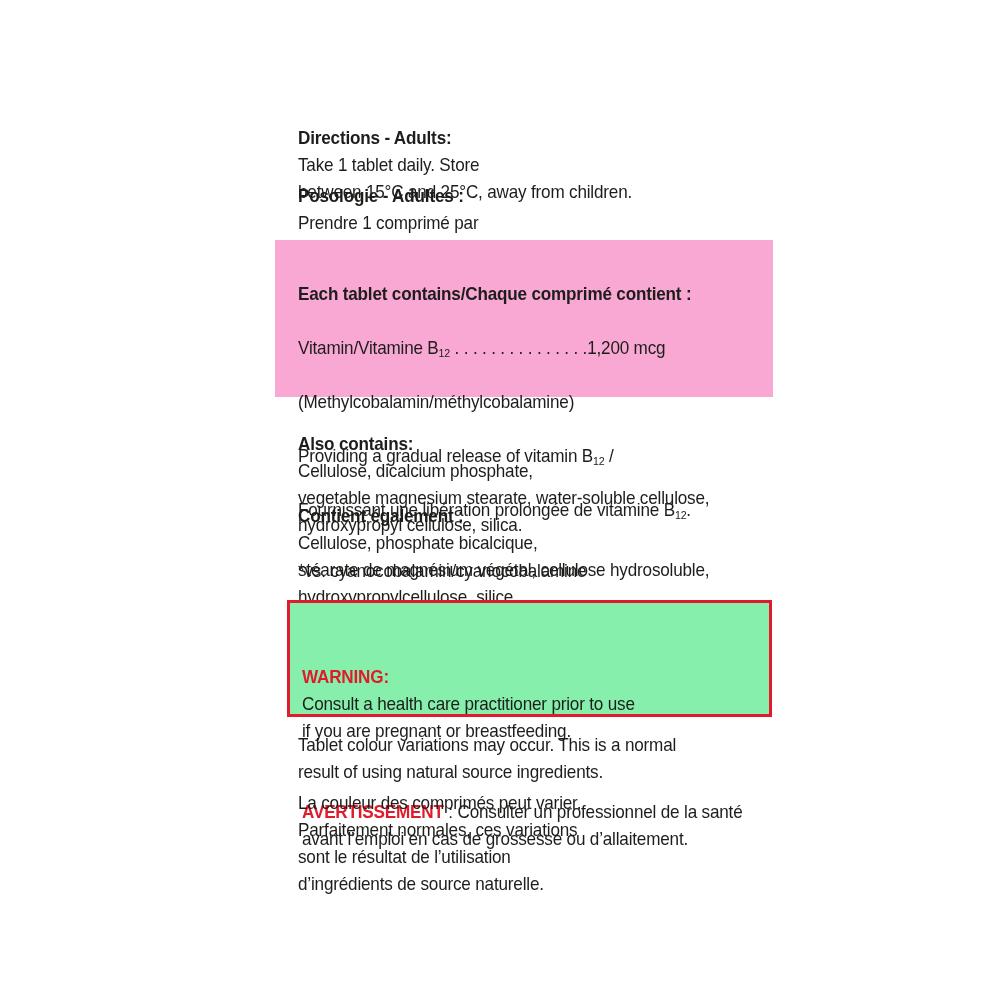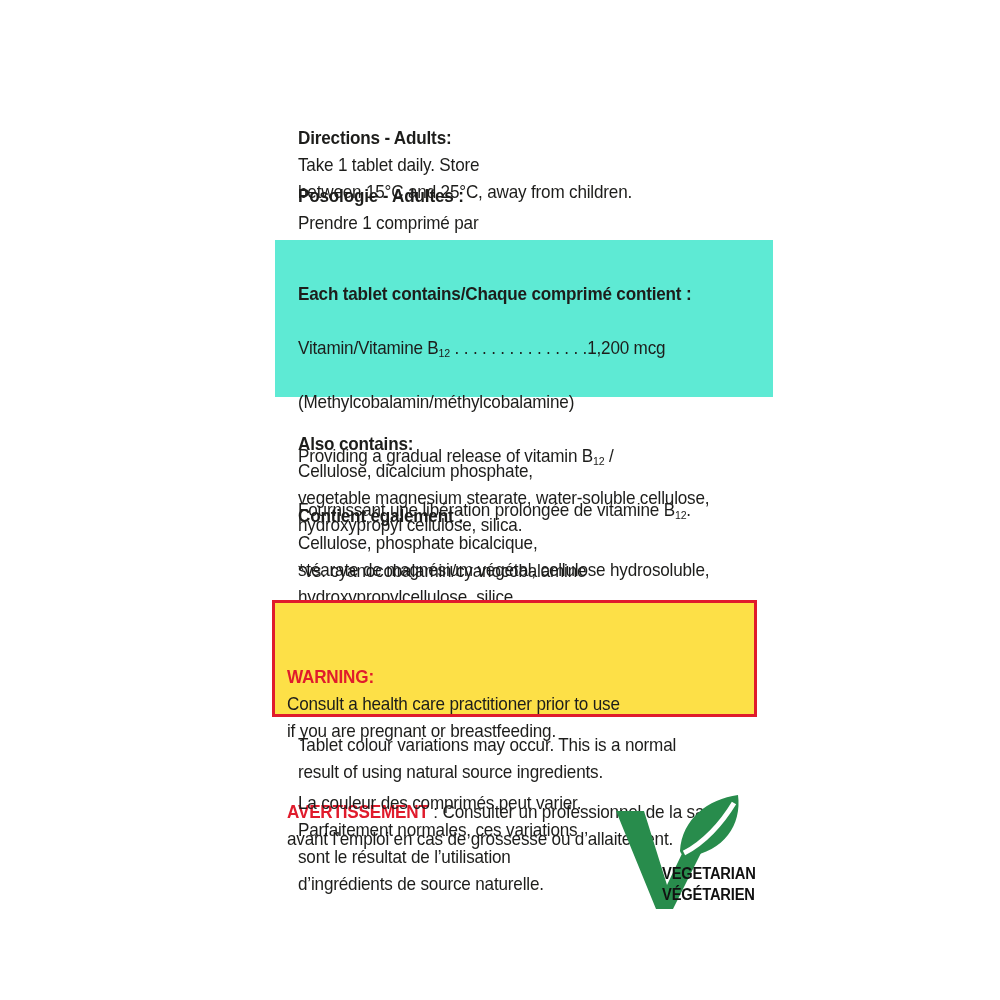--- a/index.html
+++ b/index.html
@@ -15,26 +15,26 @@
     width:515px;
     transform:scaleX(0.9); transform-origin:0 0;
   }
   .txt strong { font-weight:bold; }
   sub {
     font-size:0.62em; line-height:0;
     vertical-align:baseline; position:relative; top:0.28em;
   }
   .green-box {
     position:absolute; left:275px; top:240px; width:498px; height:157px;
-    background:#5eead4;
+    background:#f9a8d4;
   }
   .green-box .txt { left:23px; top:13px; }
   .warning-box {
-    position:absolute; left:272px; top:600px; width:479px; height:111px;
-    border:3px solid #e01b2c; background:#fde047;
+    position:absolute; left:287px; top:600px; width:479px; height:111px;
+    border:3px solid #e01b2c; background:#86efac;
   }
   .warning-box .txt { left:12px; top:6px; }
   .red { color:#e01b2c; font-weight:bold; }
   .logo {
     position:absolute; left:616px; top:795px; width:170px; height:125px;
   }
   .logo svg { position:absolute; left:0; top:0; }
   .logo-labels {
     position:absolute; left:46px; top:68px;
     font-size:16px; font-weight:bold; line-height:21px;
@@ -102,25 +102,14 @@
   </div>
 
   <div class="txt" style="left:298px; top:731px;">Tablet colour variations may occur. This is a normal
 result of using natural source ingredients.</div>
 
   <div class="txt" style="left:298px; top:789px; width:360px;">La couleur des comprimés peut varier.
 Parfaitement normales, ces variations
 sont le résultat de l’utilisation
 d’ingrédients de source naturelle.</div>
 
-  <div class="logo">
-    <svg width="140" height="122" viewBox="0 0 140 122">
-      <path d="M0,16 L28,16 L51,90 L73,44 L87,54 L57,114 L40,114 Z" fill="#288c4c"></path>
-      <path d="M64,56 C66,24 92,4 122,0 C126,30 108,56 72,62 C68,63 65,59 64,56 Z" fill="#288c4c"></path>
-      <path d="M68,58 C88,48 106,28 118,8" stroke="#ffffff" stroke-width="5" fill="none"></path>
-    </svg>
-    <div class="logo-labels">
-      <div>VEGETARIAN</div>
-      <div>VÉGÉTARIEN</div>
-    </div>
-  </div>
 
 </div>
 
 </body></html>

